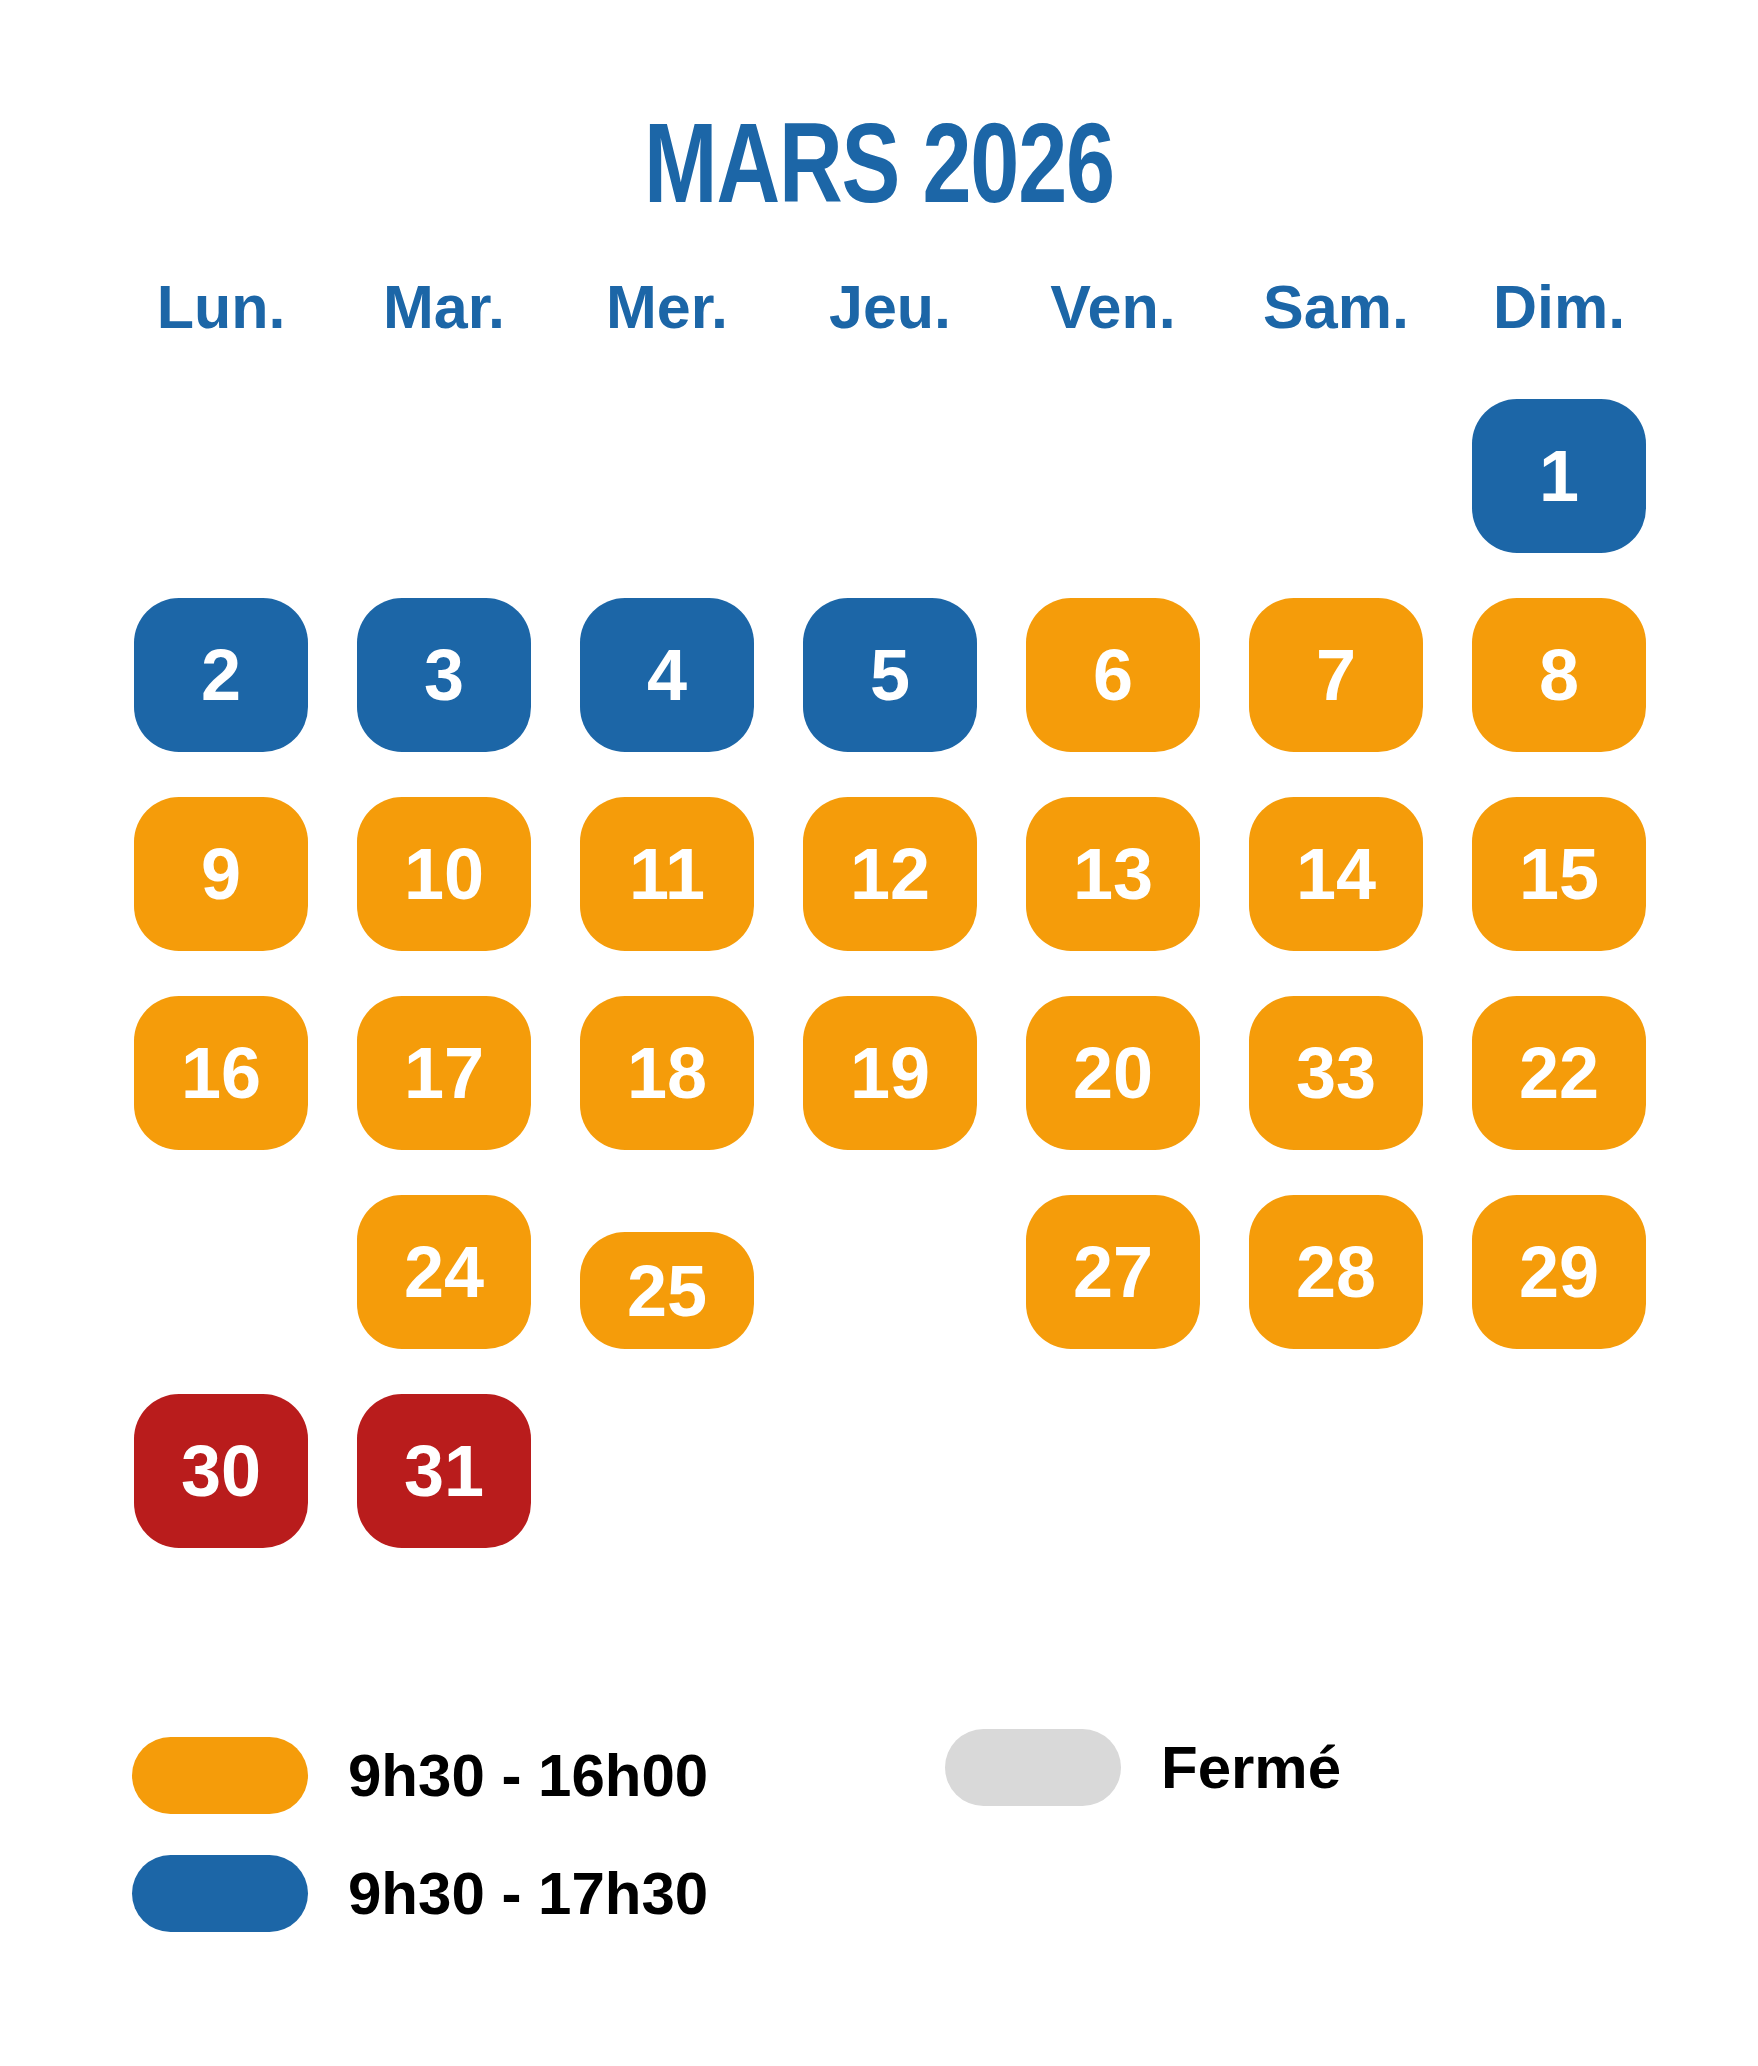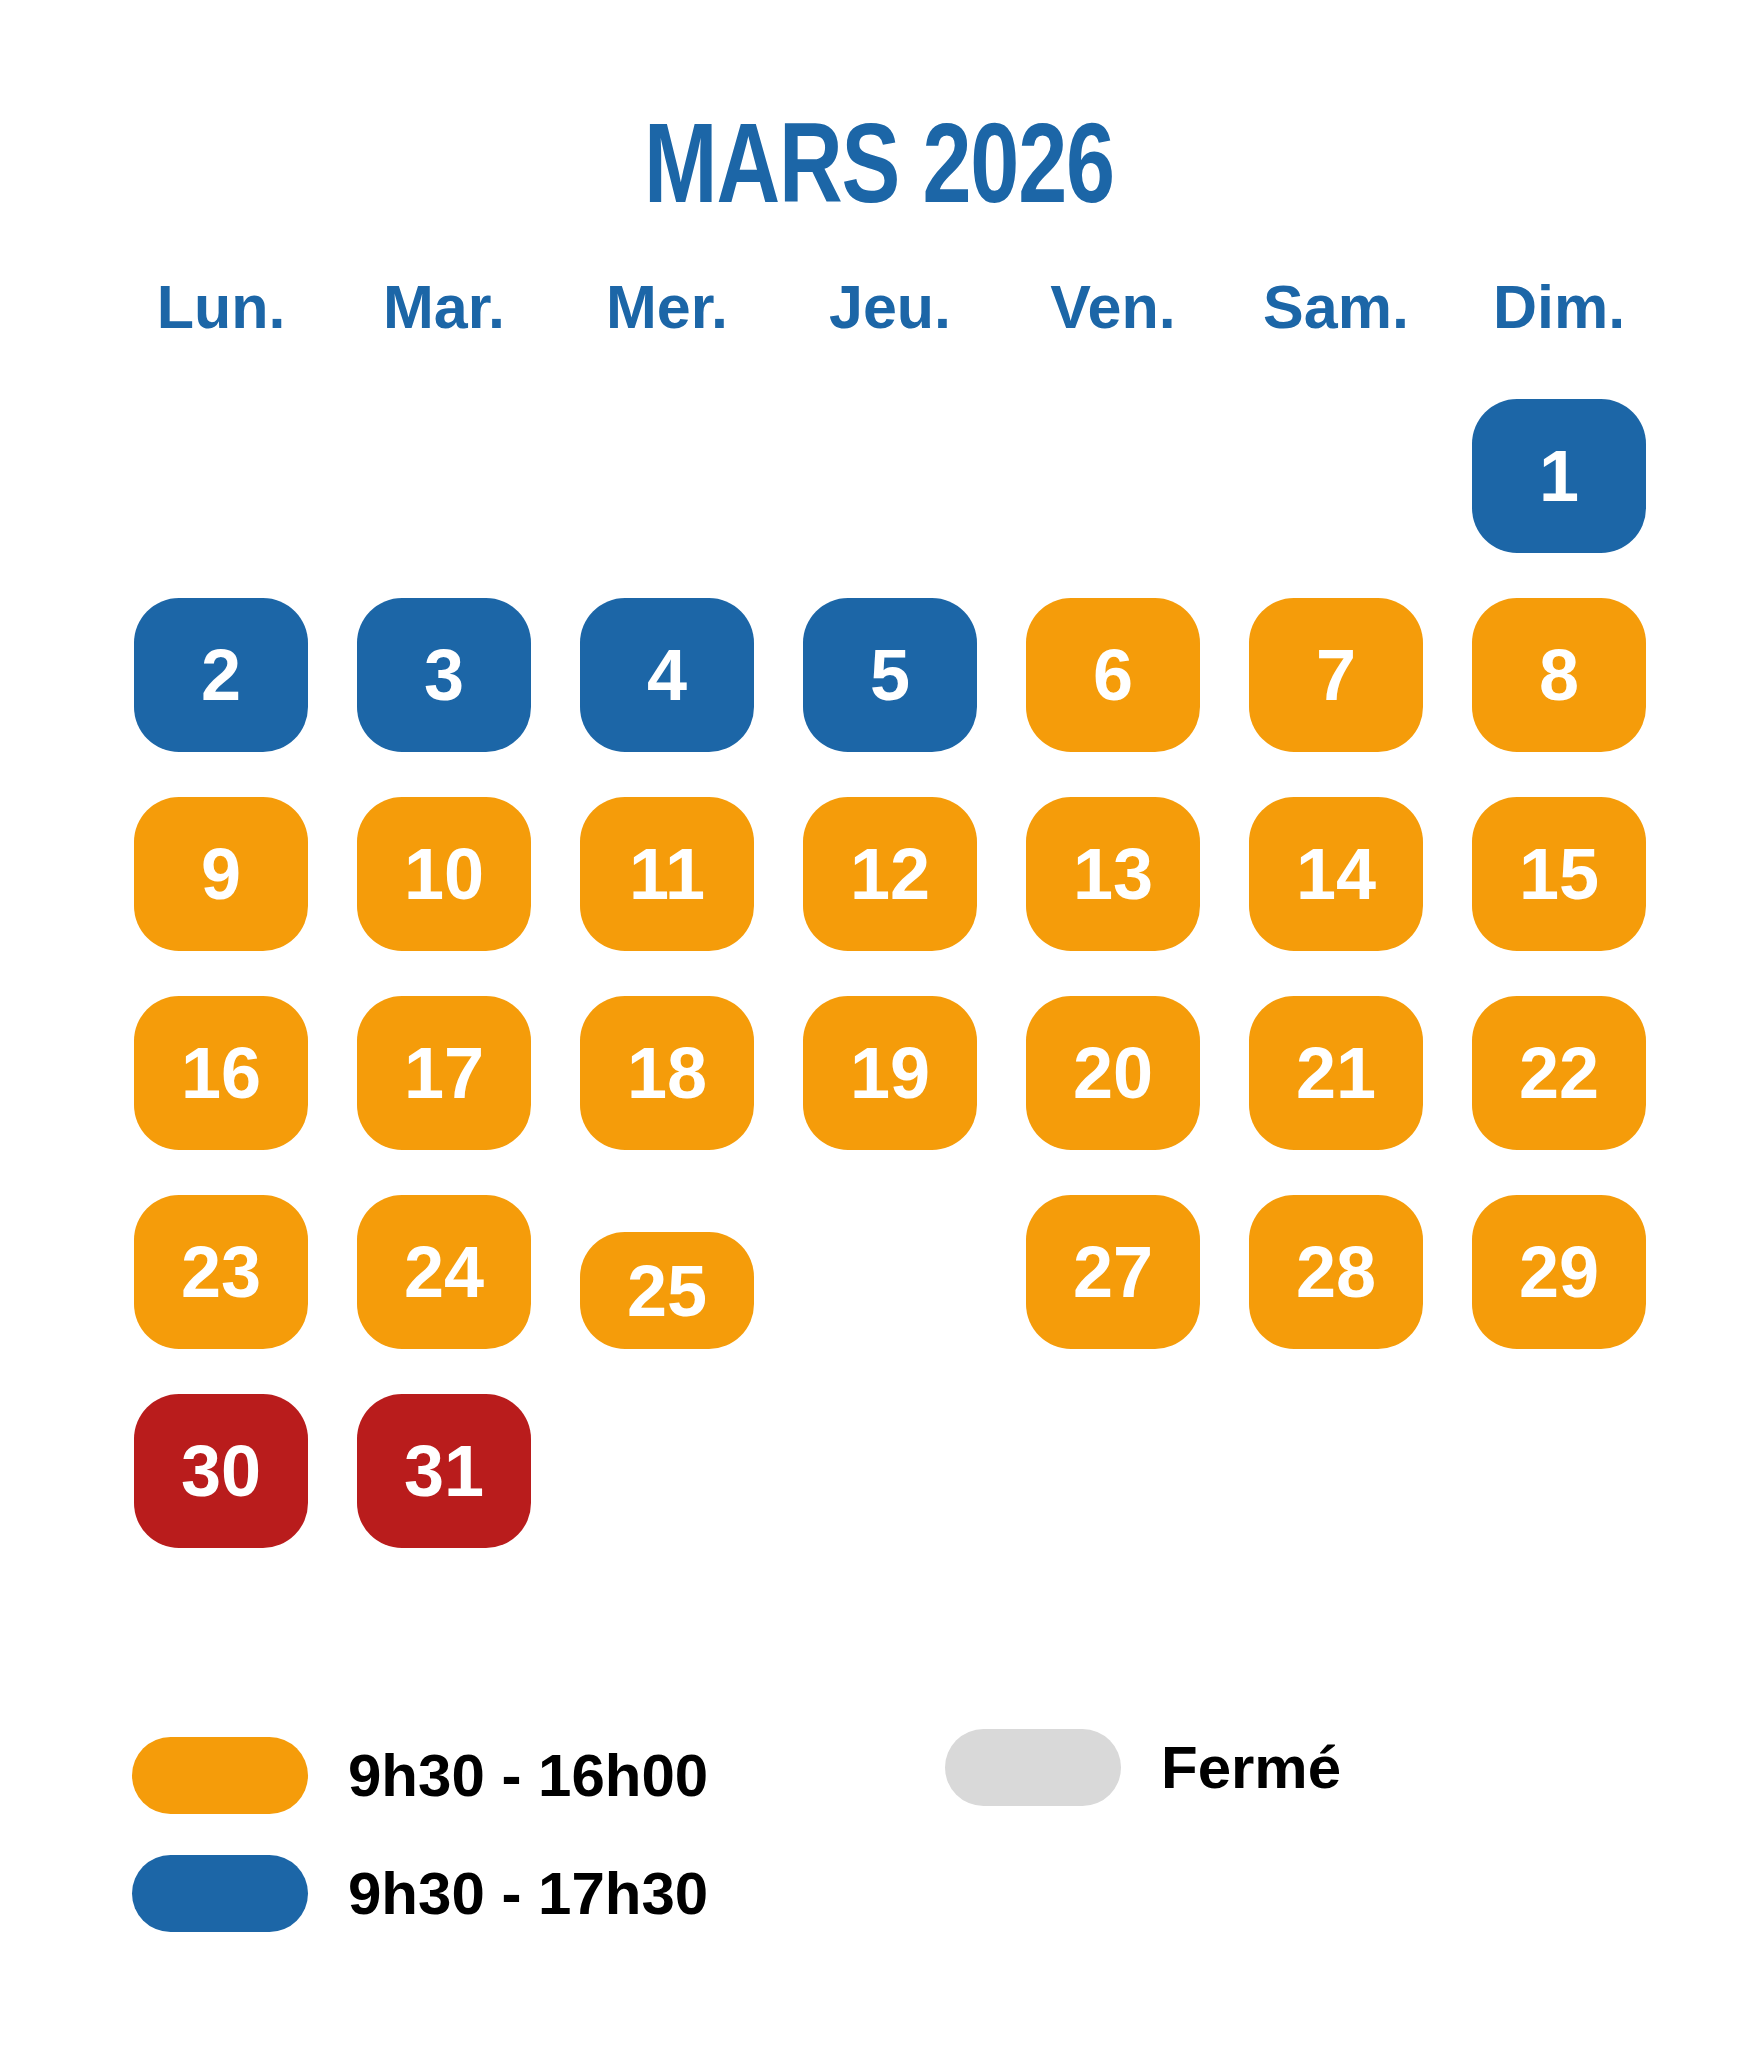--- a/index.html
+++ b/index.html
@@ -164,27 +164,24 @@
       <div class="tile open" style="grid-area: 4 / 3;">
         <span>18</span>
       </div>
       <div class="tile open" style="grid-area: 4 / 4;">
         <span>19</span>
       </div>
       <div class="tile open" style="grid-area: 4 / 5;">
         <span>20</span>
       </div>
       <div class="tile open" style="grid-area: 4 / 6;">
-        <span>21</span>
+        <span>33</span>
       </div>
       <div class="tile open" style="grid-area: 4 / 7;">
         <span>22</span>
-      </div>
-      <div class="tile open" style="grid-area: 5 / 1;">
-        <span>23</span>
       </div>
       <div class="tile open" style="grid-area: 5 / 2;">
         <span>24</span>
       </div>
       <div class="tile open" style="grid-area: 5 / 3; margin-top: 37px;">
         <span>25</span>
       </div>
       <div class="tile open" style="grid-area: 5 / 5;">
         <span>27</span>
       </div>

